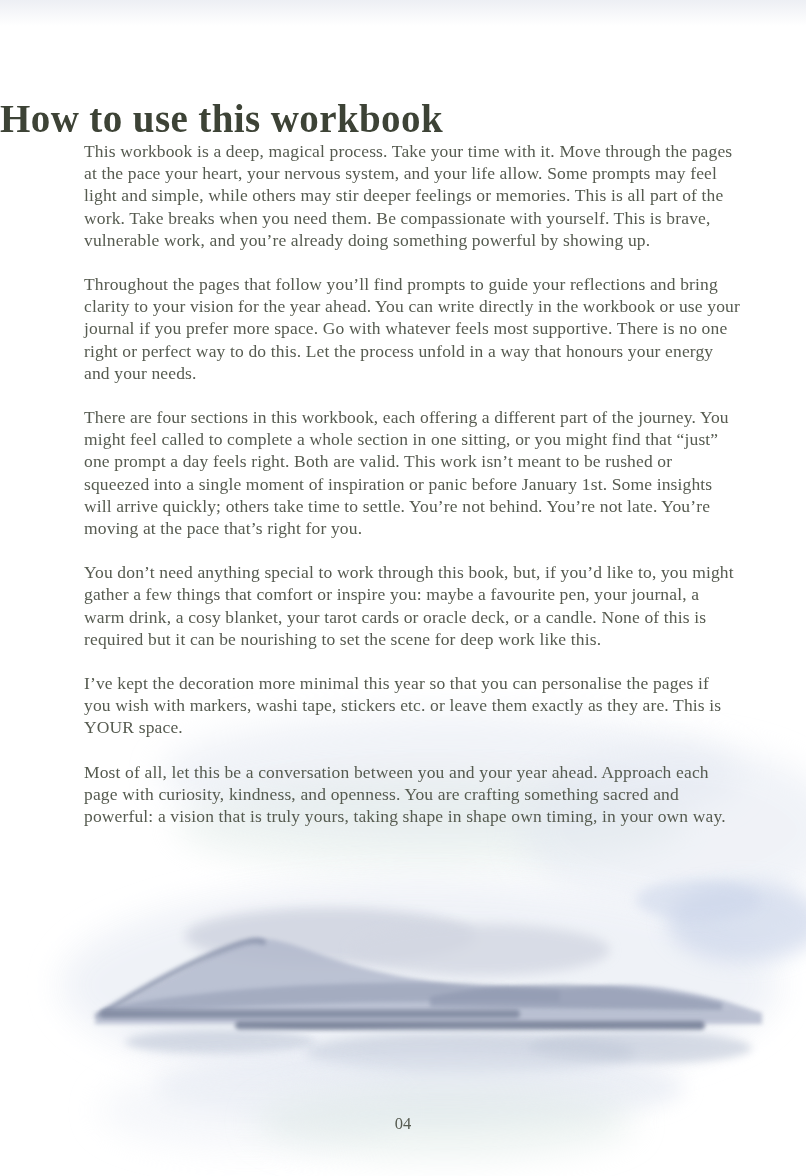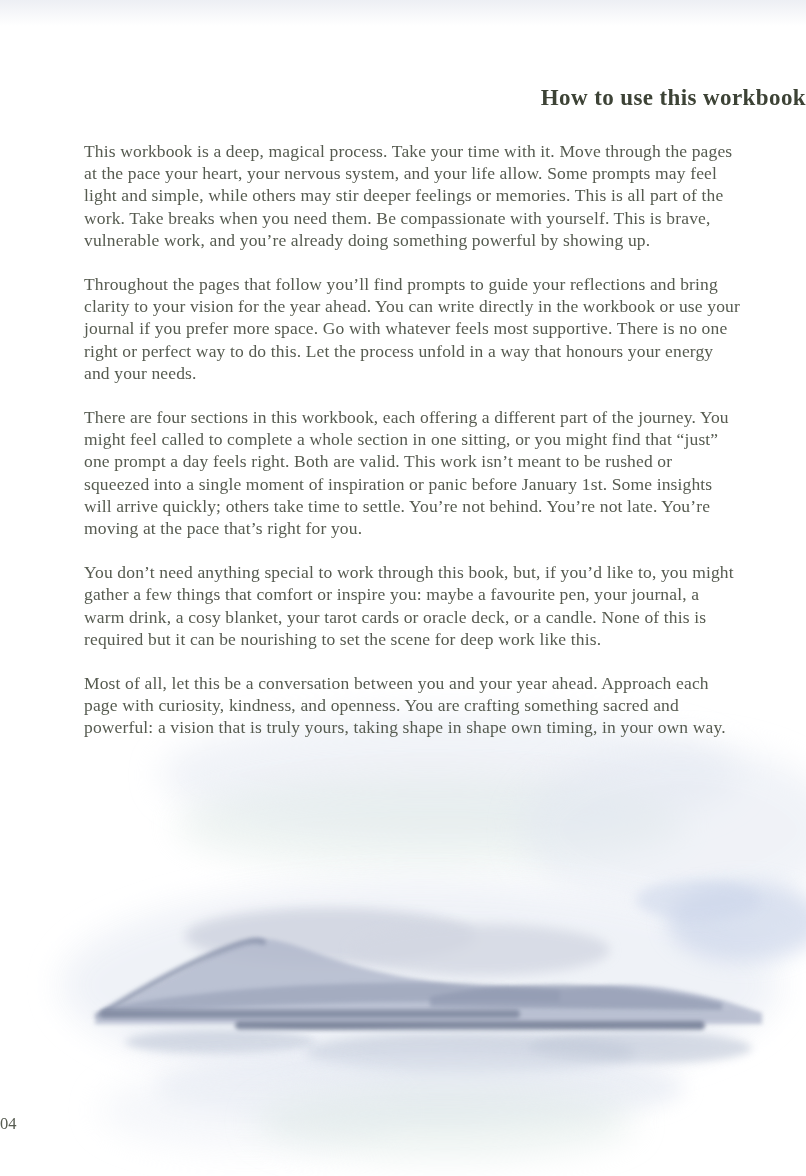--- a/index.html
+++ b/index.html
@@ -14,38 +14,38 @@
     position: absolute; top: 0; left: 0; right: 0; height: 26px;
     background: linear-gradient(var(--top-fade, #edeff4), #ffffff);
     z-index: 3;
   }
   .illustration {
     position: absolute; left: 0; top: 690px; width: 806px; height: 486px;
     z-index: 0;
   }
   .page-title {
     position: absolute; top: 70px; left: 0; width: 100%;
-    text-align: right;
-    font-size: 23px; font-weight: 700;
+    text-align: left;
+    font-size: 39px; font-weight: 700;
     letter-spacing: 0.4px;
     color: var(--title-color, #3d4336);
     z-index: 2;
   }
   .content {
     position: absolute; top: 124px; left: 84px; width: 656px;
     z-index: 2;
     color: var(--body-color, #565b50);
     font-size: 17.5px; line-height: 22.2px;
     letter-spacing: 0.15px;
     text-align: left;
   }
   .content p { margin: 16px 0 22px 0; }
   .page-number {
     position: absolute; top: 1114px; left: 0; width: 100%;
-    text-align: left;
+    text-align: center;
     font-size: 16.5px;
     color: var(--body-color, #565b50);
     z-index: 2;
   }
 </style>
 </head>
 <body>
 
 <div class="top-fade"></div>
 
@@ -105,16 +105,17 @@
   </g>
 </svg>
 
 <h1 class="page-title">How to use this workbook</h1>
 
 <div class="content">
   <p>This workbook is a deep, magical process. Take your time with it. Move through the pages at the pace your heart, your nervous system, and your life allow. Some prompts may feel light and simple, while others may stir deeper feelings or memories. This is all part of the work. Take breaks when you need them. Be compassionate with yourself. This is brave, vulnerable work, and you’re already doing something powerful by showing up.</p>
   <p>Throughout the pages that follow you’ll find prompts to guide your reflections and bring clarity to your vision for the year ahead. You can write directly in the workbook or use your journal if you prefer more space. Go with whatever feels most supportive. There is no one right or perfect way to do this. Let the process unfold in a way that honours your energy and your needs.</p>
   <p>There are four sections in this workbook, each offering a different part of the journey. You might feel called to complete a whole section in one sitting, or you might find that “just” one prompt a day feels right. Both are valid. This work isn’t meant to be rushed or squeezed into a single moment of inspiration or panic before January 1st. Some insights will arrive quickly; others take time to settle. You’re not behind. You’re not late. You’re moving at the pace that’s right for you.</p>
   <p>You don’t need anything special to work through this book, but, if you’d like to, you might gather a few things that comfort or inspire you: maybe a favourite pen, your journal, a warm drink, a cosy blanket, your tarot cards or oracle deck, or a candle. None of this is required but it can be nourishing to set the scene for deep work like this.</p>
+  <p>I’ve kept the decoration more minimal this year so that you can personalise the pages if you wish with markers, washi tape, stickers etc. or leave them exactly as they are. This is YOUR space.</p>
   <p>Most of all, let this be a conversation between you and your year ahead. Approach each page with curiosity, kindness, and openness. You are crafting something sacred and powerful: a vision that is truly yours, taking shape in shape own timing, in your own way.</p>
 </div>
 
 <div class="page-number">04</div>
 
 </body></html>

